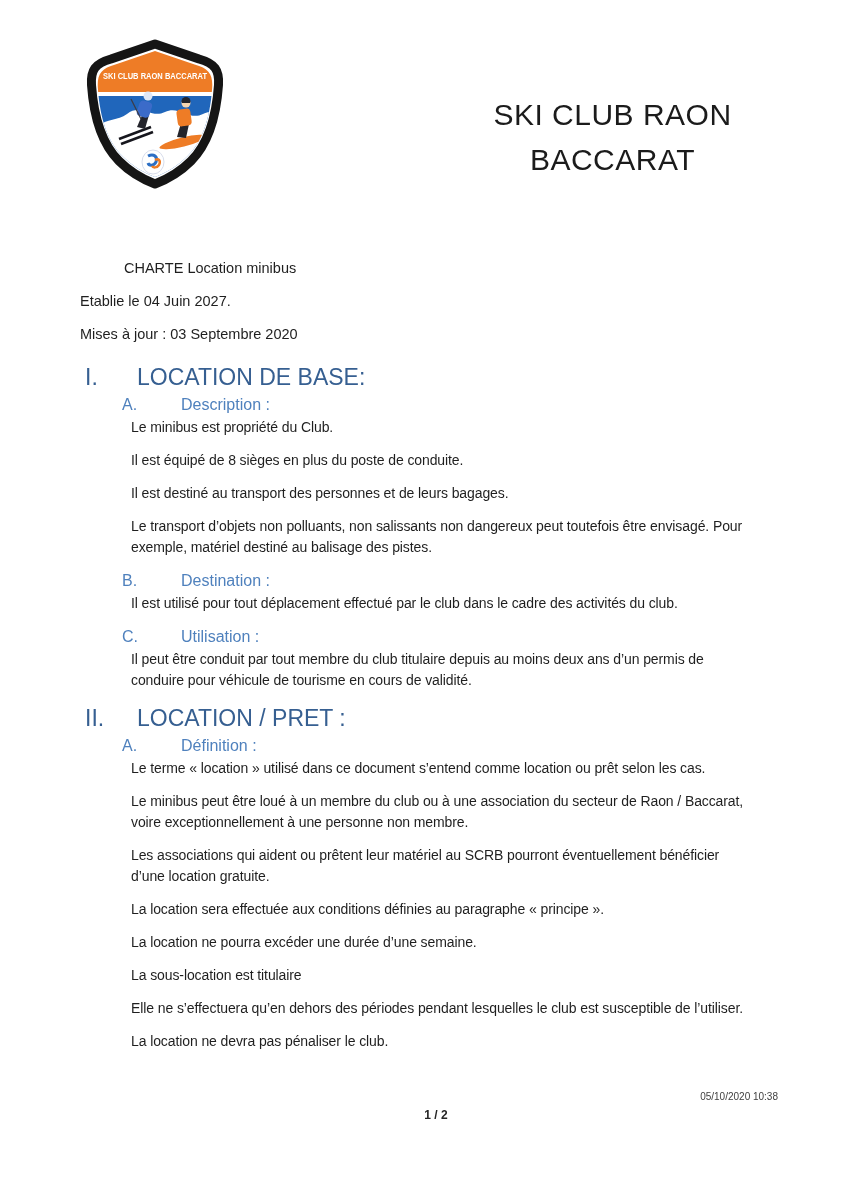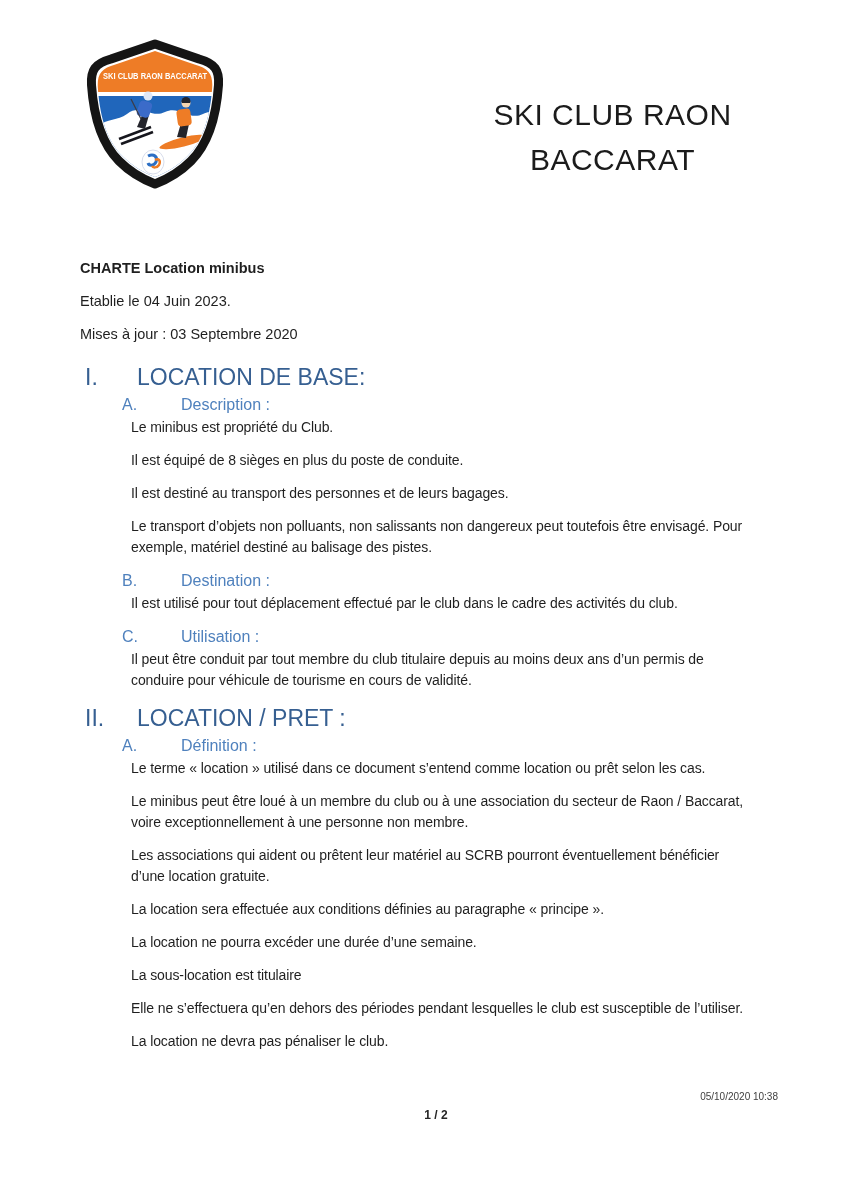--- a/index.html
+++ b/index.html
@@ -7,21 +7,21 @@
     position:relative; width:850px; height:1192px; background:#ffffff;
     font-family:"Liberation Sans", sans-serif; color:#1f1f1f; overflow:hidden;
   }
   .logo { position:absolute; left:85px; top:38px; width:140px; height:152px; }
   .title-block {
     position:absolute; left:420px; top:92px; width:385px; text-align:center;
     font-size:30px; line-height:45px; color:#1b1b1b; letter-spacing:0.5px;
   }
   .doc-body { position:absolute; left:80px; top:258px; width:710px; }
   .meta { margin:0 0 13px 0; font-size:14.5px; line-height:20px; }
-  .meta.bold { font-weight:bold; }
+  .meta.bold { font-weight:normal;margin-left:44px; }
   .meta.last { margin-bottom:0; }
   .h1row { display:flex; margin-top:0; font-size:23px; line-height:30px; color:#365F91; }
   .h1row.first { margin-top:18px; }
   .h1row .num { width:57px; flex:none; padding-left:5px; box-sizing:border-box; }
   .subrow { display:flex; margin:2px 0 0 42px; font-size:16px; line-height:21px; color:#4F81BD; }
   .subrow .letter { width:59px; flex:none; }
   .paras { margin:2px 0 0 51px; width:620px; }
   .paras p { margin:0 0 12px 0; font-size:14px; line-height:21px; letter-spacing:-0.1px; color:#1f1f1f; }
   .footer-ts { position:absolute; top:1091px; right:72px; font-size:10px; color:#404040; }
   .footer-page { position:absolute; top:1108px; left:16px; width:840px; text-align:center; font-size:12px; font-weight:bold; color:#262626; }
@@ -68,21 +68,21 @@
     </g>
   </svg>
 
   <div class="title-block">
     <div>SKI CLUB RAON</div>
     <div>BACCARAT</div>
   </div>
 
   <div class="doc-body">
     <p class="meta bold">CHARTE Location minibus</p>
-    <p class="meta">Etablie le 04 Juin 2023.</p>
+    <p class="meta">Etablie le 04 Juin 2027.</p>
     <p class="meta last">Mises à jour : 03 Septembre 2020</p>
 
     <div class="h1row first">
       <span class="num">I.</span>
       <span class="htext">LOCATION DE BASE:</span>
     </div>
 
     <div class="subrow">
       <span class="letter">A.</span>
       <span class="stext">Description :</span>

